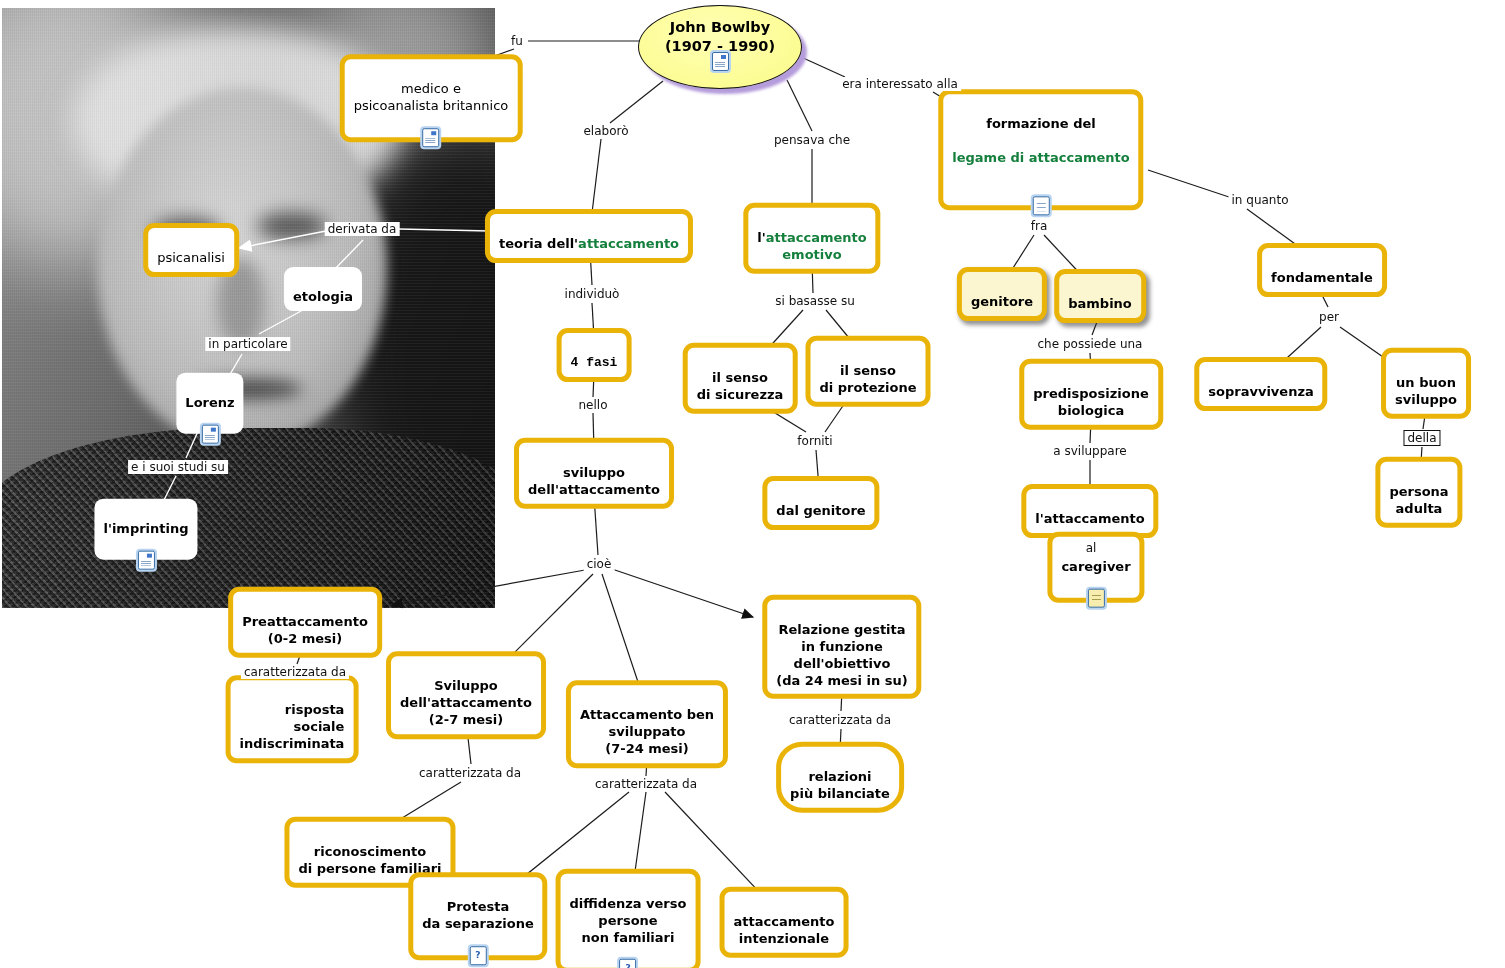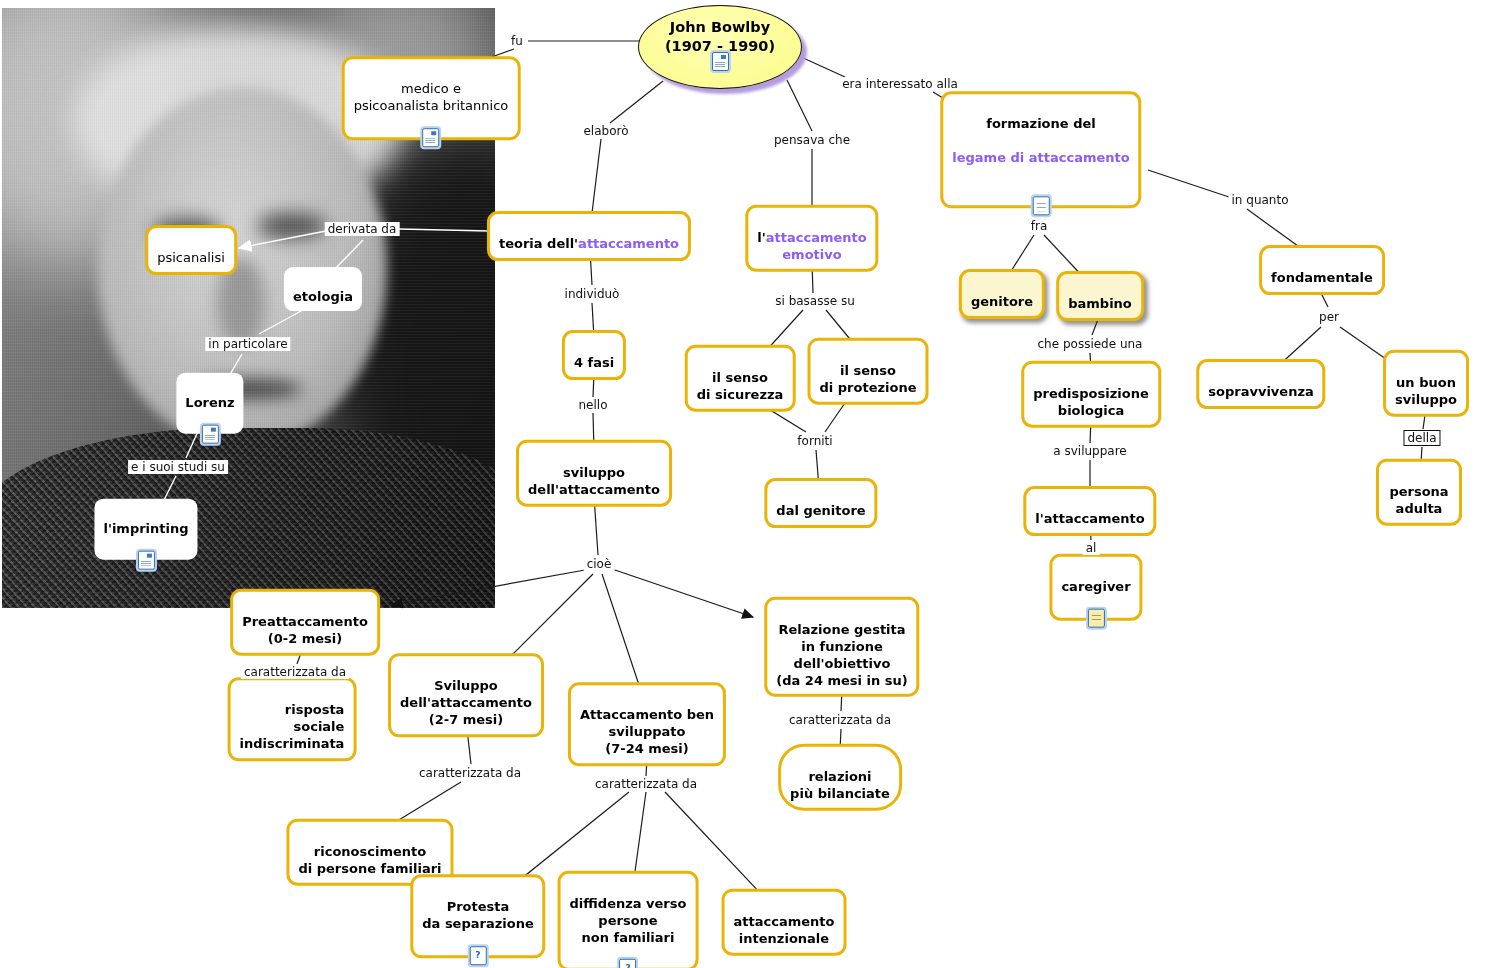--- a/index.html
+++ b/index.html
@@ -27,27 +27,27 @@
         linear-gradient(100deg,#4a4a4a,#303030 60%,#1d1d1d);}
   .ph-grain{position:absolute;inset:0;
       background:repeating-linear-gradient(0deg,rgba(255,255,255,.05) 0 1px,transparent 1px 3px),
                  repeating-linear-gradient(90deg,rgba(0,0,0,.05) 0 1px,transparent 1px 2px);}
 
   
   svg.wires{position:absolute;left:0;top:0;z-index:1;}
 
   
   .concept{position:absolute;transform:translate(-50%,-50%);z-index:2;
-     background:#fff;border:3px solid #eab308;border-radius:11px;
+     background:#fff;border:5px solid #eab308;border-radius:11px;
      padding:5px 9px;font-size:13px;font-weight:bold;line-height:1.3;
      text-align:center;white-space:pre-line;}
   .concept.reg{font-weight:normal;}
   .concept.plain{border:none;border-radius:9px;}
   .concept.yellow{background:#fbf6d0;box-shadow:3px 3px 4px rgba(60,60,60,.55);}
-  .concept .red{color:#8b5cf6;}
+  .concept .red{color:#15803d;}
   .concept .blk{color:#000;}
   .concept .line{display:block;}
 
   .ellipse{position:absolute;left:638px;top:5px;width:162px;height:82px;z-index:2;
      border:1.6px solid #111;border-radius:50%;
      background:radial-gradient(ellipse at 45% 35%,#ffffb5,#fcfc92 75%);
      box-shadow:5px 5px 3px #b59cdc;
      display:flex;flex-direction:column;align-items:center;justify-content:center;
      font-size:14.5px;font-weight:bold;text-align:center;line-height:1.3;white-space:pre-line;}
 
@@ -196,21 +196,21 @@
 <div class="concept plain" style="left:210px;top:403px;">
   <span>Lorenz</span>
   <span class="res pic"></span>
 </div>
 
 <div class="concept plain" style="left:146px;top:529px;">
   <span>l'imprinting</span>
   <span class="res pic"></span>
 </div>
 
-<div class="concept" style="left:594px;top:355px;">
+<div class="concept" style="left:594px;top:355px;font-family:Liberation Mono, monospace;">
   <span>4 fasi</span>
 </div>
 
 <div class="concept" style="left:594px;top:473px;">
   <span>sviluppo
 dell'attaccamento</span>
 </div>
 
 <div class="concept" style="left:740px;top:378px;">
   <span>il senso
@@ -236,21 +236,21 @@
 
 <div class="concept" style="left:1091px;top:394px;">
   <span>predisposizione
 biologica</span>
 </div>
 
 <div class="concept" style="left:1090px;top:511px;">
   <span>l'attaccamento</span>
 </div>
 
-<div class="concept" style="left:1096px;top:587px;">
+<div class="concept" style="left:1096px;top:567px;">
   <span>caregiver</span>
   <span class="res lines yellow-doc"></span>
 </div>
 
 <div class="concept" style="left:1322px;top:270px;">
   <span>fondamentale</span>
 </div>
 
 <div class="concept" style="left:1261px;top:384px;">
   <span>sopravvivenza</span>

